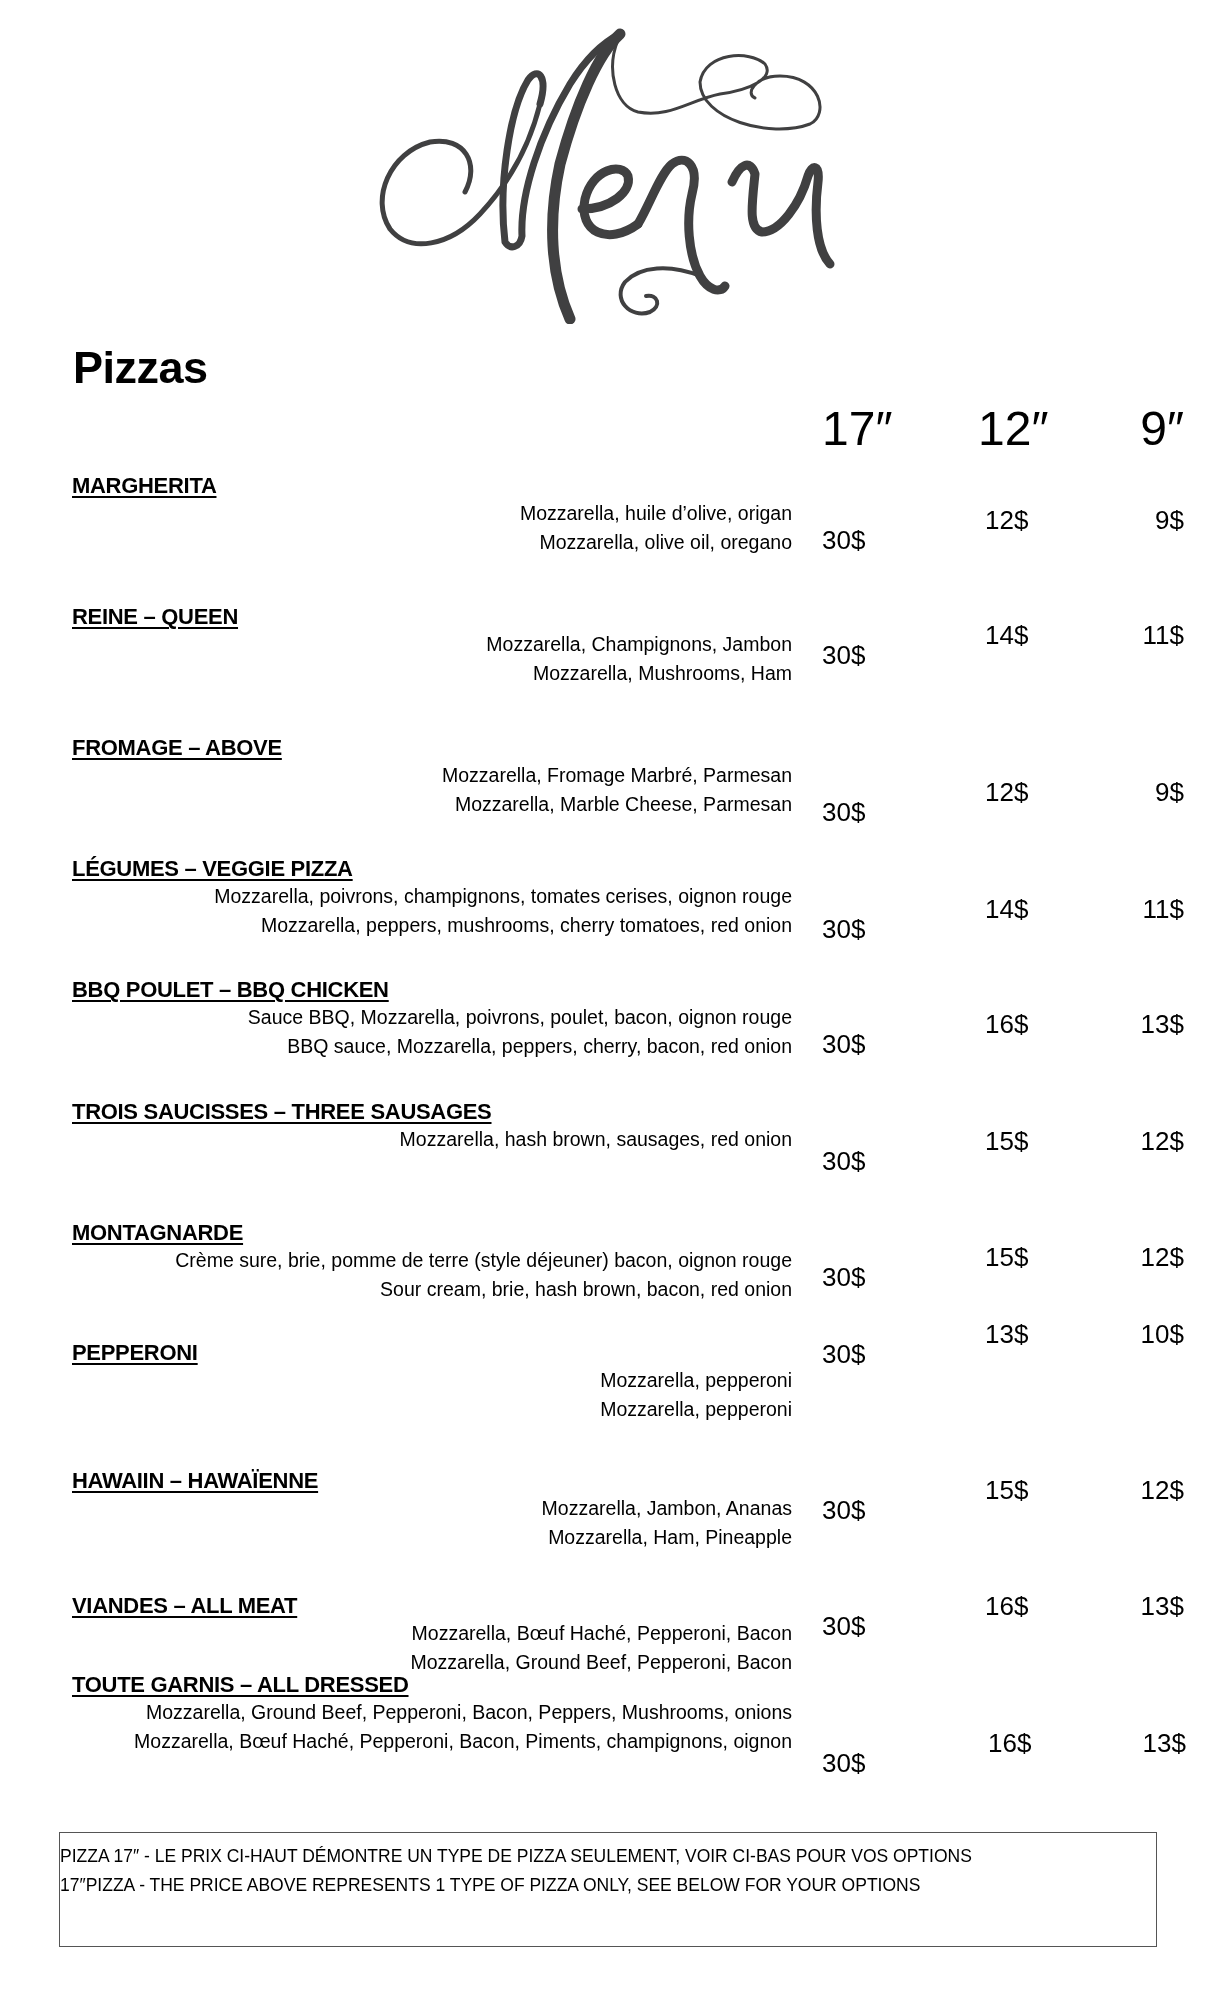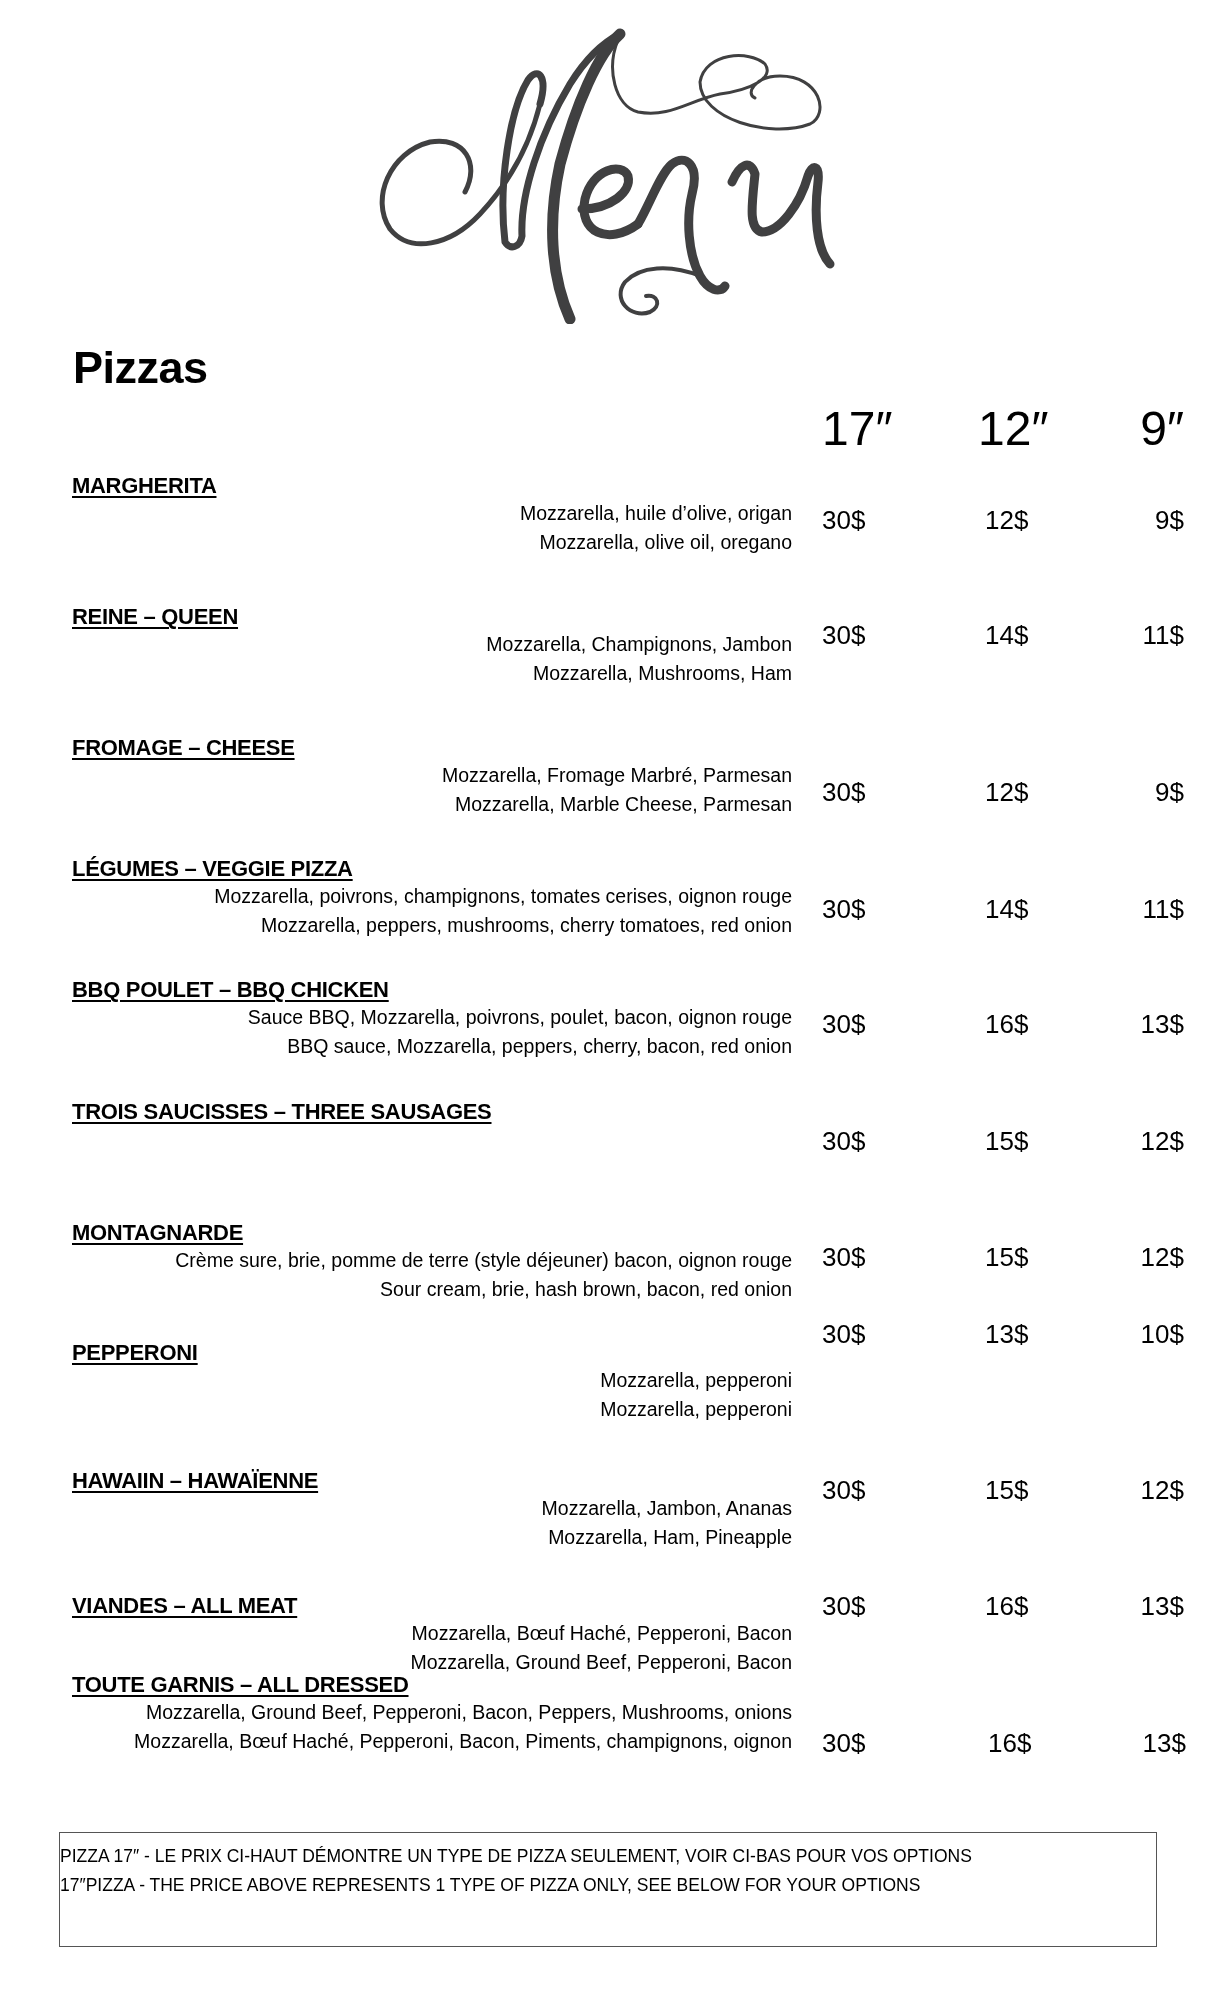--- a/index.html
+++ b/index.html
@@ -8,21 +8,21 @@
   #logo { position:absolute; left:370px; top:14px; width:482px; height:310px; }
   .section-title { position:absolute; left:73px; top:345px; font-size:45px; font-weight:bold;
                    line-height:45px; letter-spacing:-0.5px; white-space:nowrap; }
   .size-head { position:absolute; top:405px; font-size:48px; line-height:48px; white-space:nowrap; }
   .item { position:absolute; left:72px; width:720px; }
   .item-title { font-size:22px; font-weight:bold; text-decoration:underline;
                 text-underline-offset:3px; text-decoration-thickness:2px;
                 line-height:26px; white-space:nowrap; letter-spacing:-0.3px; }
   .item-desc { font-size:19.5px; line-height:29px; white-space:nowrap;text-align:right; }
   .price { position:absolute; font-size:26px; line-height:30px; white-space:nowrap; }
-  .p17 { left:822px; }
+  .p17 { left:822px;margin-top:20px; }
   .p12 { left:985px; }
   .p9  { right:30px; text-align:right; }
   .note-box { position:absolute; left:59px; top:1832px; width:1098px; height:115px;
               border:1.5px solid #555; box-sizing:border-box; }
   .note-line { position:absolute; left:0; right:0; text-align:left; font-size:17.5px;
                line-height:22px; white-space:nowrap; }
 </style>
 </head>
 <body>
 
@@ -63,21 +63,21 @@
 <div class="item" style="top:604px">
   <div class="item-title">REINE – QUEEN</div>
   <div class="item-desc">Mozzarella, Champignons, Jambon</div>
   <div class="item-desc">Mozzarella, Mushrooms, Ham</div>
 </div>
 <div class="price p17" style="top:620px">30$</div>
 <div class="price p12" style="top:620px">14$</div>
 <div class="price p9" style="top:620px">11$</div>
 
 <div class="item" style="top:735px">
-  <div class="item-title">FROMAGE – CHEESE</div>
+  <div class="item-title">FROMAGE – ABOVE</div>
   <div class="item-desc">Mozzarella, Fromage Marbré, Parmesan</div>
   <div class="item-desc">Mozzarella, Marble Cheese, Parmesan</div>
 </div>
 <div class="price p17" style="top:777px">30$</div>
 <div class="price p12" style="top:777px">12$</div>
 <div class="price p9" style="top:777px">9$</div>
 
 <div class="item" style="top:856px">
   <div class="item-title">LÉGUMES – VEGGIE PIZZA</div>
   <div class="item-desc">Mozzarella, poivrons, champignons, tomates cerises, oignon rouge</div>
@@ -91,20 +91,21 @@
   <div class="item-title">BBQ POULET – BBQ CHICKEN</div>
   <div class="item-desc">Sauce BBQ, Mozzarella, poivrons, poulet, bacon, oignon rouge</div>
   <div class="item-desc">BBQ sauce, Mozzarella, peppers, cherry, bacon, red onion</div>
 </div>
 <div class="price p17" style="top:1009px">30$</div>
 <div class="price p12" style="top:1009px">16$</div>
 <div class="price p9" style="top:1009px">13$</div>
 
 <div class="item" style="top:1099px">
   <div class="item-title">TROIS SAUCISSES – THREE SAUSAGES</div>
+  <div class="item-desc">Mozzarella, hash brown, sausages, red onion</div>
 </div>
 <div class="price p17" style="top:1126px">30$</div>
 <div class="price p12" style="top:1126px">15$</div>
 <div class="price p9" style="top:1126px">12$</div>
 
 <div class="item" style="top:1220px">
   <div class="item-title">MONTAGNARDE</div>
   <div class="item-desc">Crème sure, brie, pomme de terre (style déjeuner) bacon, oignon rouge</div>
   <div class="item-desc">Sour cream, brie, hash brown, bacon, red onion</div>
 </div>

